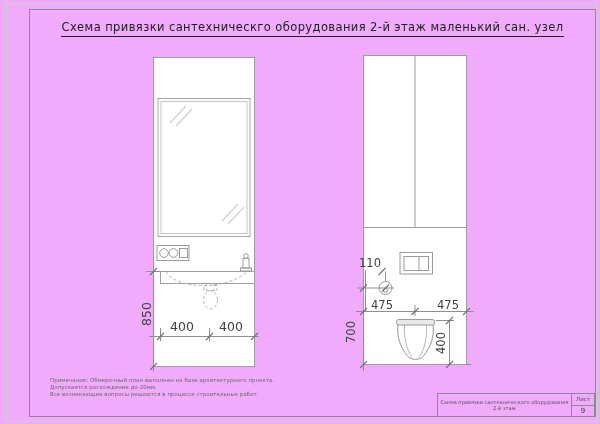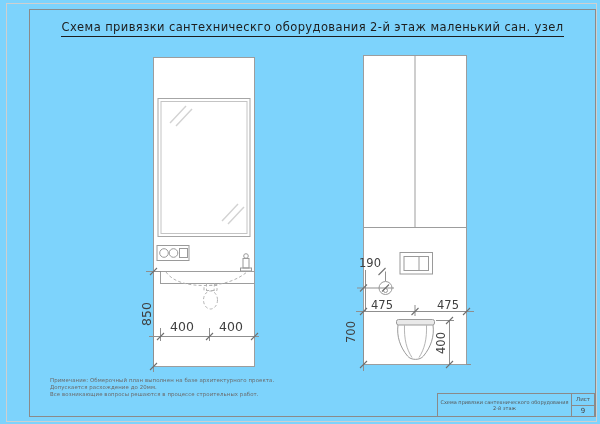--- a/index.html
+++ b/index.html
@@ -1,16 +1,16 @@
 <!DOCTYPE html>
 <html><head>
 <meta charset="utf-8">
 <style>
   html,body{margin:0;padding:0;background:#ffffff;}
-  .sheet{position:relative;width:600px;height:424px;background:#7dd3fc;overflow:hidden;
+  .sheet{position:relative;width:600px;height:424px;background:#f0abfc;overflow:hidden;
          font-family:"DejaVu Sans","Liberation Sans",sans-serif;}
   .outer-border{position:absolute;left:6px;top:3px;width:589px;height:417px;
                 border:1px solid #cfcfcf;}
   .inner-frame{position:absolute;left:29px;top:9px;width:565px;height:406px;
                border:1px solid #8a8a8a;}
   .sheet-title{position:absolute;left:30px;right:5px;top:20px;text-align:center;
                font-size:11.5px;letter-spacing:.4px;color:#1d1d1d;white-space:nowrap;}
   .sheet-title span{border-bottom:1px solid #1d1d1d;padding-bottom:2px;}
   svg.linework{position:absolute;left:0;top:0;}
   .dim{position:absolute;width:40px;text-align:center;color:#3f3f3f;
@@ -142,21 +142,21 @@
         <path d="M446 324 L453 317"></path>
         <path d="M446 368 L453 361"></path>
       </g>
     </g>
   </svg>
 
   <div class="dim rot" style="left:127px;top:307px">850</div>
   <div class="dim" style="left:162px;top:320px">400</div>
   <div class="dim" style="left:211px;top:320px">400</div>
 
-  <div class="dim small" style="left:350px;top:256px">190</div>
+  <div class="dim small" style="left:350px;top:256px">110</div>
   <div class="dim small" style="left:362px;top:298px">475</div>
   <div class="dim small" style="left:428px;top:298px">475</div>
   <div class="dim small rot" style="left:331px;top:325px">700</div>
   <div class="dim small rot" style="left:421px;top:336px">400</div>
 
   <div class="notes">
     <div>Примечание: Обмерочный план выполнен на базе архитектурного проекта.</div>
     <div>Допускается расхождение до 20мм.</div>
     <div>Все возникающие вопросы решаются в процессе строительных работ.</div>
   </div>

